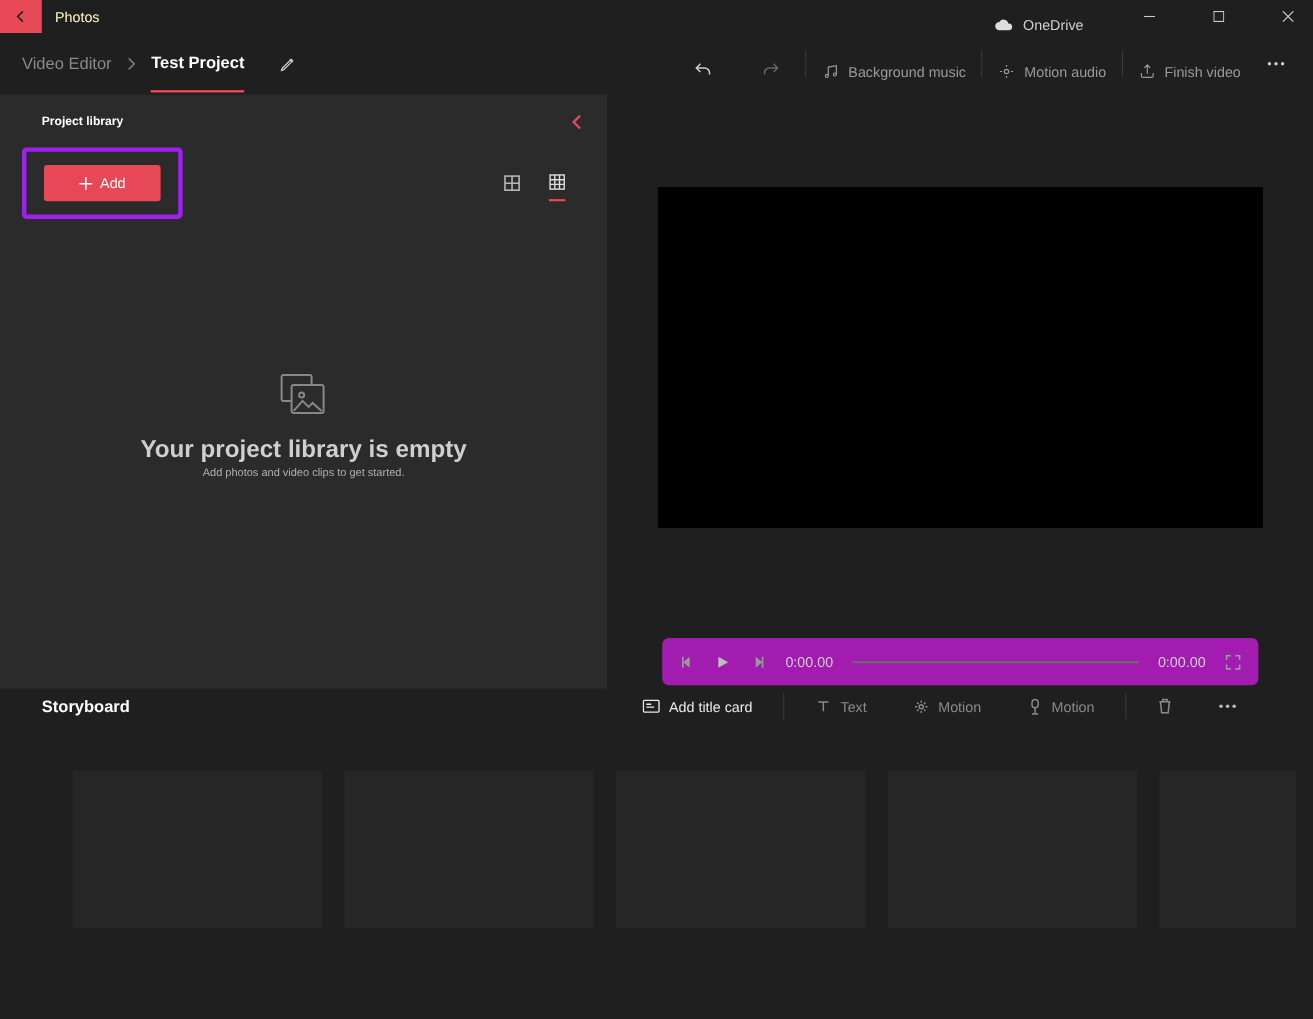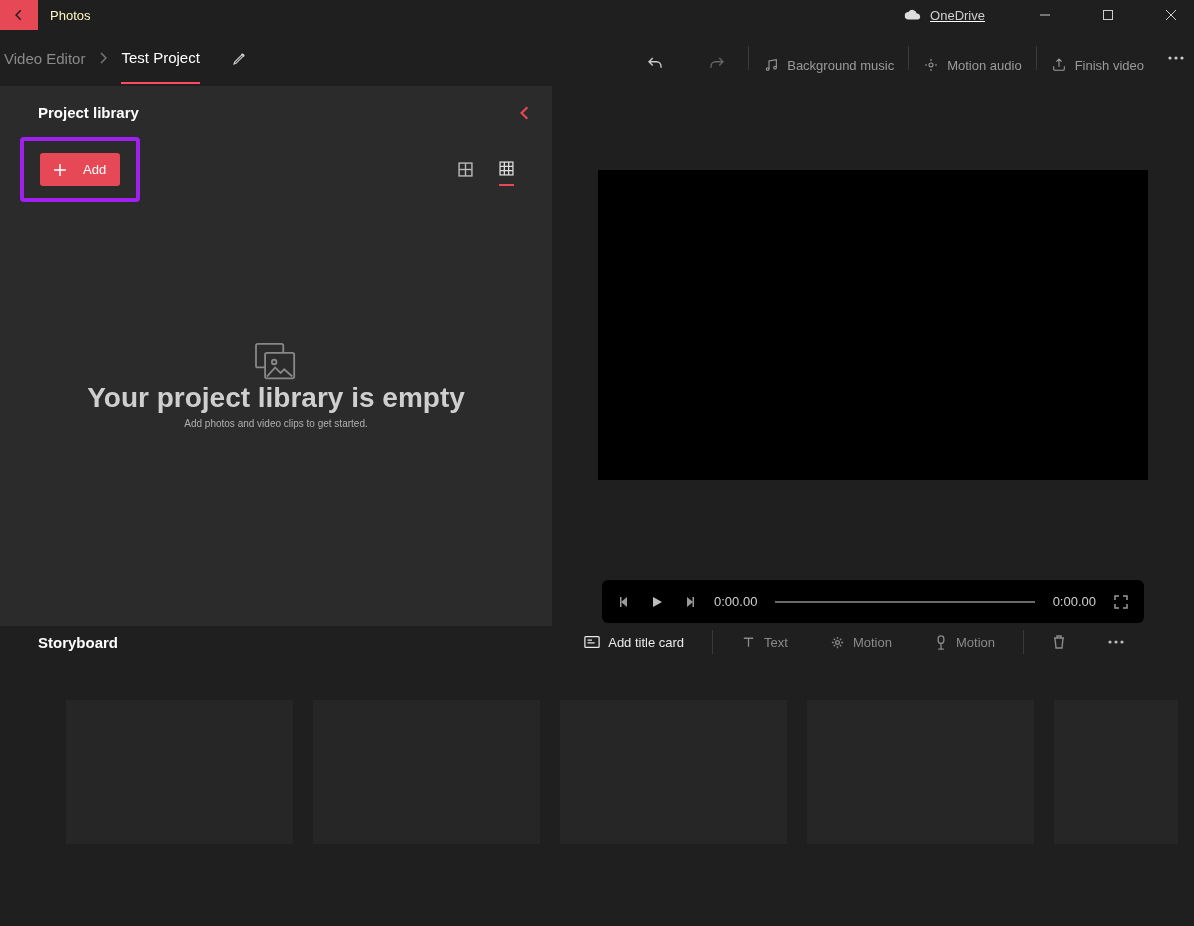--- a/index.html
+++ b/index.html
@@ -18,63 +18,63 @@
     display: flex;
     align-items: center;
     justify-content: space-between;
   }
   .titlebar-left { display:flex; align-items:center; }
   .back-btn {
     width: 38px; height:30px; background:#e74856;
     display:flex; align-items:center; justify-content:center;
   }
   .app-name { color:#fef9c3; font-size:13px; margin-left:12px; }
-  .titlebar-right { display:flex; align-items:center; gap:17px;text-decoration:underline; }
+  .titlebar-right { display:flex; align-items:flex-end; gap:17px; }
   .onedrive { display:flex; align-items:center; gap:8px; color:#cfcfcf; font-size:13px; margin-right:20px;}
   .winbtn { width:46px; height:30px; display:flex; align-items:center; justify-content:center; color:#ccc;}
   
   .toolbar {
     height: 56px;
     display:flex; align-items:center; justify-content:space-between;
-    padding: 0 0;
+    padding: 0 16px;
   }
   .breadcrumbs { display:flex; align-items:center; gap:14px; margin-left:4px;}
   .crumb { color:#8a8a8a; font-size:15px; }
-  .crumb.active { color:#fff; font-weight:400;}
+  .crumb.active { color:#fff; font-weight:700;}
   .crumb-underline { border-bottom:2px solid #ff4b5c; padding-bottom:16px; margin-bottom:-16px;}
   .editpen { margin-left:18px; color:#ccc;}
   .toolbar-right { display:flex; align-items:center; gap:0;}
   .tool { display:flex; align-items:flex-end; gap:8px; color:#9a9a9a; font-size:13px; padding:0 14px; height:30px;}
   .divider { width:1px; height:24px; background:#3a3a3a;}
   .undo, .redo { padding:0 22px; color:#bbb;}
   .redo { opacity:.4;}
   .ellipsis { padding:0 10px; color:#bbb;}
   
   .main {
     display:flex; padding:0; height:540px;
   }
   .library {
     width:552px; background:#2b2b2b; border-radius:0; display:flex; flex-direction:column;
   }
   .lib-header { display:flex; align-items:center; justify-content:space-between; padding:18px 22px 6px 38px;}
-  .lib-title { font-weight:600; font-size:15px;}
+  .lib-title { font-weight:600; font-size:11px;}
   .collapse { color:#e74856; }
   .lib-row { display:flex; align-items:center; justify-content:space-between; padding:10px 38px 10px 22px;}
   .add-wrap { border:4px solid #a020f0; border-radius:4px; padding:12px 16px; margin-left:-2px;}
-  .add-btn { background:#e74856; color:#fff; border:none; border-radius:3px; padding:9px 14px; font-size:13px; display:flex; align-items:center; gap:17px;}
+  .add-btn { background:#e74856; color:#fff; border:none; border-radius:3px; padding:9px 32px; font-size:13px; display:flex; align-items:center; gap:7px;}
   .viewtoggles { display:flex; gap:26px; align-items:center;}
   .viewbtn { color:#bbb; display:flex; padding-bottom:8px; margin-bottom:-8px;}
   .viewbtn.active { border-bottom:2px solid #e74856;}
   .empty { flex:1; display:flex; flex-direction:column; align-items:center; justify-content:flex-start; padding-top:130px; color:#cfcfcf;}
-  .empty-title { font-size:28px; font-weight:600; }
+  .empty-title { font-size:22px; font-weight:600; margin-top:16px;}
   .empty-sub { font-size:10px; color:#b0b0b0; margin-top:4px;}
 
   .preview { flex:1; display:flex; flex-direction:column; align-items:center; padding:0 44px;}
   .video { width:550px; height:310px; background:#000; margin-top:84px;}
-  .controls { width:542px; height:43px; background:#000000; border-radius:6px; margin-top:100px;
+  .controls { width:542px; height:43px; background:#a21caf; border-radius:6px; margin-top:100px;
     display:flex; align-items:center; padding:0 16px; gap:18px;}
   .ctrl { color:#9a9a9a; display:flex; align-items:center; }
   .time { color:#cfcfcf; font-size:13px;}
   .seek { flex:1; height:2px; background:#6a6a6a; }
 
   
   .storyboard { padding:0 16px 0 38px;}
   .story-top { display:flex; align-items:center; justify-content:space-between; padding-right:40px; margin-top:4px;}
   .story-title { font-weight:600; font-size:15px; }
   .story-actions { display:flex; align-items:center; gap:14px;}

